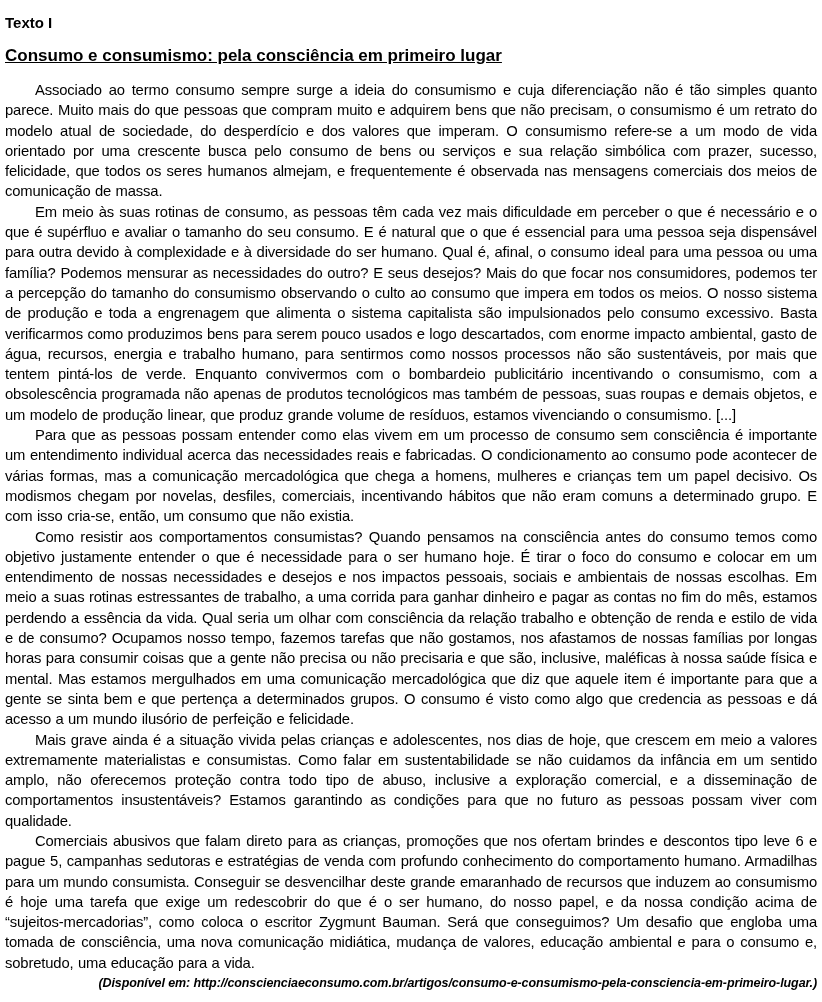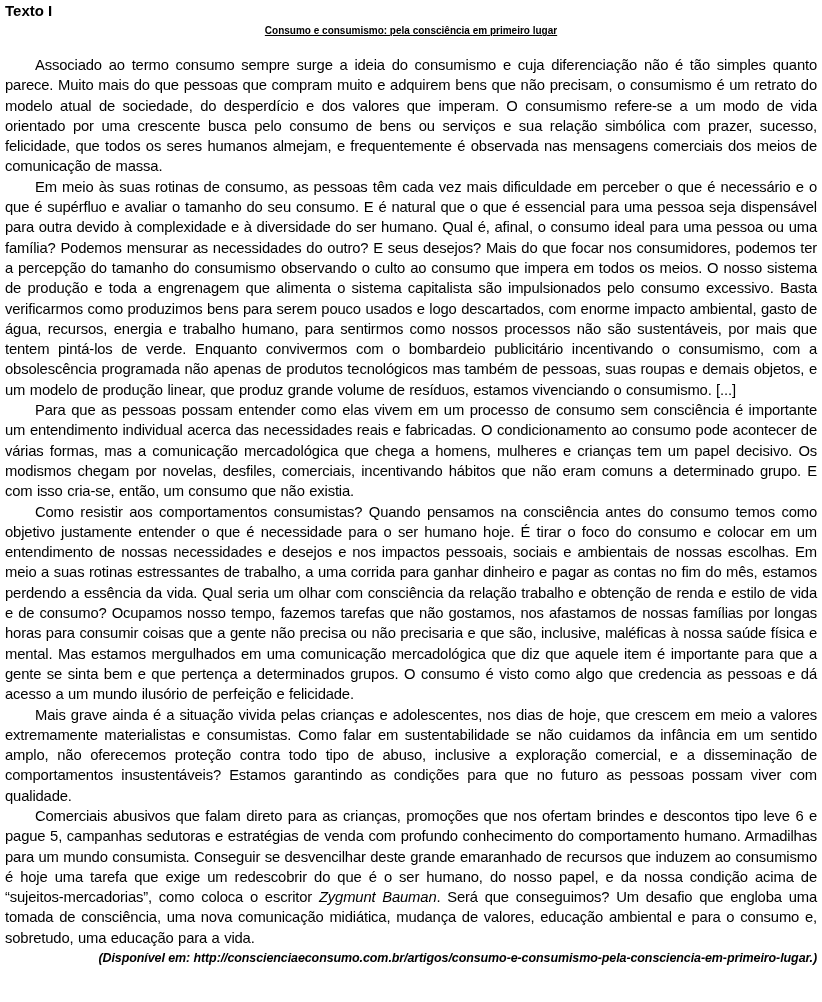--- a/index.html
+++ b/index.html
@@ -11,46 +11,45 @@
     width: 822px;
     height: 1002px;
     overflow: hidden;
     font-family: "Liberation Sans", sans-serif;
     color: #000000;
   }
   .page {
     box-sizing: border-box;
     width: 822px;
     height: 1002px;
-    padding: 2px 5px 0 5px;
+    padding: 14px 5px 0 5px;
   }
   .texto-label {
     font-size: 15px;
     font-weight: bold;
     line-height: 18px;
   }
   .doc-title {
-    text-align: center;
-    font-size: 10px;
+    text-align: left;
+    font-size: 17px;
     font-weight: bold;
     text-decoration: underline;
-    margin: 1px 0 15px 0;
+    margin: 14px 0 15px 0;
     line-height: 19px;
   }
   .doc-body .para {
     margin: 0;
     text-align: justify;
     text-indent: 30px;
     font-size: 14.8px;
     line-height: 20.3px;
     letter-spacing: -0.15px;
     word-spacing: 0.5px;
   }
   .italic {
-    font-style: italic;
   }
   .source-line {
     text-align: right;
     font-size: 12.5px;
     font-weight: bold;
     font-style: italic;
     line-height: 17px;
     margin-top: 2px;
     letter-spacing: -0.1px;
   }

